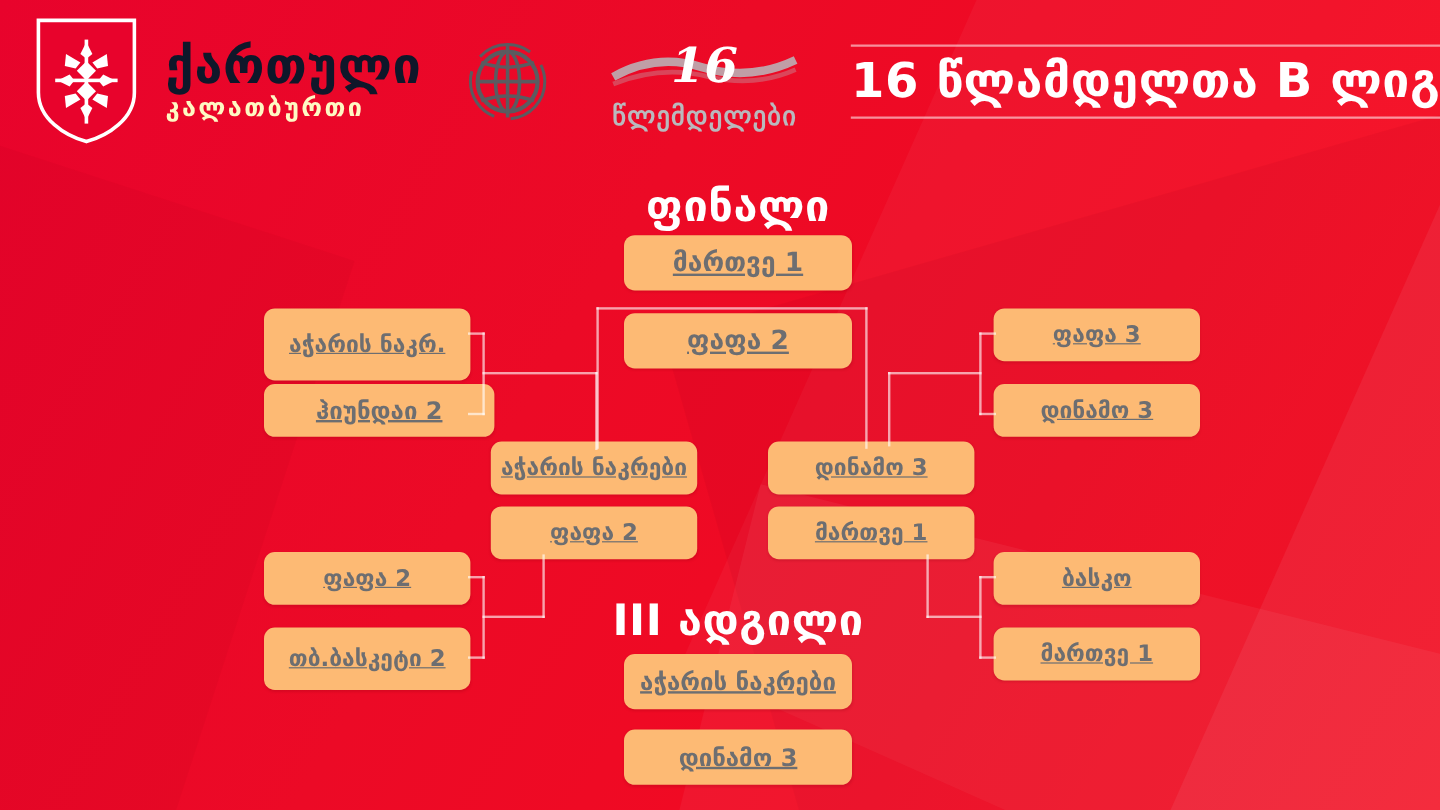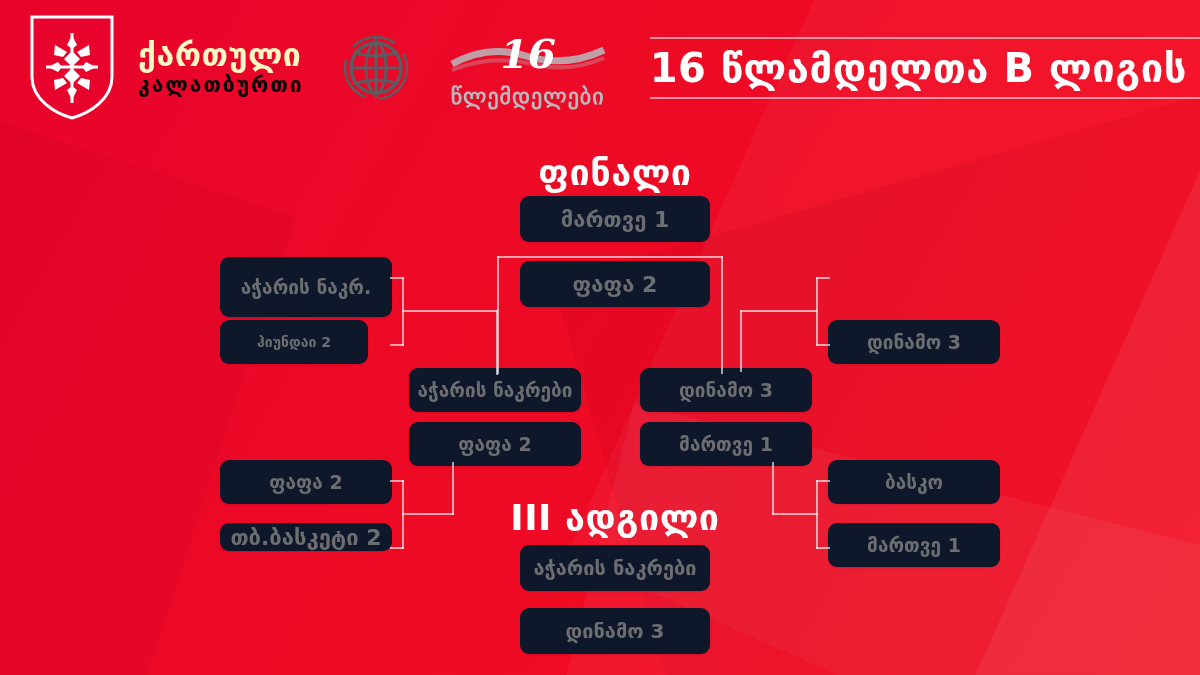--- a/index.html
+++ b/index.html
@@ -20,40 +20,41 @@
   .b5{width:520px;height:700px;top:120px;left:-320px;transform:rotate(18deg);background:rgba(160,0,22,0.08);}
 
   
   .header{position:absolute;left:0;top:0;width:1200px;height:135px;z-index:5;}
   .hdr-inner{display:flex;align-items:center;height:135px;padding-left:30px;box-sizing:border-box;gap:20px;}
 
   .shield{width:84px;height:105px;position:relative;flex:0 0 auto;}
   .shield svg{display:block;}
 
   .fedtext{display:flex;flex-direction:column;justify-content:center;line-height:1;margin-left:4px;}
-  .fed-main{color:#fef9c3;font-size:32px;font-weight:bold;letter-spacing:0.5px;}
-  .fed-sub{color:#000000;font-size:21px;font-weight:bold;letter-spacing:2px;margin-top:4px;}
+  .fed-main{color:#0f172a;font-size:42px;font-weight:bold;letter-spacing:0.5px;}
+  .fed-sub{color:#fef9c3;font-size:21px;font-weight:bold;letter-spacing:2px;margin-top:4px;}
 
   .ball{width:76px;height:76px;flex:0 0 auto;margin-left:14px;}
-  .logo16{display:flex;flex-direction:column;align-items:center;justify-content:flex-start;margin-left:14px;flex:0 0 auto;}
+  .logo16{display:flex;flex-direction:column;align-items:center;justify-content:flex-start;margin-left:26px;flex:0 0 auto;}
   .logo16 svg{display:block;}
   .logo16-sub{color:#b9b9bd;font-size:22px;font-weight:bold;letter-spacing:1px;margin-top:-2px;font-family:Liberation Serif, serif;}
 
   .title-wrap{margin-left:22px;flex:1 1 auto;display:flex;flex-direction:column;justify-content:center;
      border-top:2px solid rgba(255,255,255,0.55);border-bottom:2px solid rgba(255,255,255,0.55);
      padding:6px 0 6px 0;}
   .title{color:#ffffff;font-size:40px;font-weight:bold;letter-spacing:0.5px;white-space:nowrap;}
 
   
   .bracket{position:absolute;inset:0;z-index:4;}
   .slot{
-    position:absolute;background:#0f172a;border-radius:9px;
+    position:absolute;background:#fdba74;border-radius:9px;
     display:flex;align-items:center;justify-content:center;
     color:#6d6e71;font-weight:bold;white-space:nowrap;
     box-shadow:0 1px 2px rgba(120,0,15,0.18);
+    text-decoration:underline;
   }
   .stage-label{
     position:absolute;color:#ffffff;font-weight:bold;text-align:center;
     letter-spacing:0.5px;white-space:nowrap;
   }
   .conn{position:absolute;background:rgba(255,255,255,0.62);z-index:3;}
 </style>
 </head>
 <body>
 
@@ -157,25 +158,26 @@
   <div class="slot" style="left:520px;top:196px;width:190px;height:46px;font-size:22px;">მართვე 1</div>
   <div class="slot" style="left:520px;top:261px;width:190px;height:46px;font-size:22px;">ფაფა 2</div>
 
   <div class="slot" style="left:409px;top:368px;width:172px;height:44px;font-size:19px;">აჭარის ნაკრები</div>
   <div class="slot" style="left:409px;top:422px;width:172px;height:44px;font-size:19px;">ფაფა 2</div>
 
   <div class="slot" style="left:640px;top:368px;width:172px;height:44px;font-size:19px;">დინამო 3</div>
   <div class="slot" style="left:640px;top:422px;width:172px;height:44px;font-size:19px;">მართვე 1</div>
 
   <div class="slot" style="left:220px;top:257px;width:172px;height:60px;font-size:19px;">აჭარის ნაკრ.</div>
-  <div class="slot" style="left:220px;top:320px;width:148px;height:44px;font-size:14px;">ჰიუნდაი 2</div>
+  <div class="slot" style="left:220px;top:320px;width:192px;height:44px;font-size:20px;">ჰიუნდაი 2</div>
 
   <div class="slot" style="left:220px;top:460px;width:172px;height:44px;font-size:19px;">ფაფა 2</div>
-  <div class="slot" style="left:220px;top:523px;width:172px;height:28px;font-size:22px;">თბ.ბასკეტი 2</div>
+  <div class="slot" style="left:220px;top:523px;width:172px;height:52px;font-size:19px;">თბ.ბასკეტი 2</div>
 
+  <div class="slot" style="left:828px;top:257px;width:172px;height:44px;font-size:19px;">ფაფა 3</div>
   <div class="slot" style="left:828px;top:320px;width:172px;height:44px;font-size:19px;">დინამო 3</div>
 
   <div class="slot" style="left:828px;top:460px;width:172px;height:44px;font-size:19px;">ბასკო</div>
   <div class="slot" style="left:828px;top:523px;width:172px;height:44px;font-size:19px;">მართვე 1</div>
 
   <div class="slot" style="left:520px;top:545px;width:190px;height:46px;font-size:20px;">აჭარის ნაკრები</div>
   <div class="slot" style="left:520px;top:608px;width:190px;height:46px;font-size:20px;">დინამო 3</div>
 
 </div>
 

